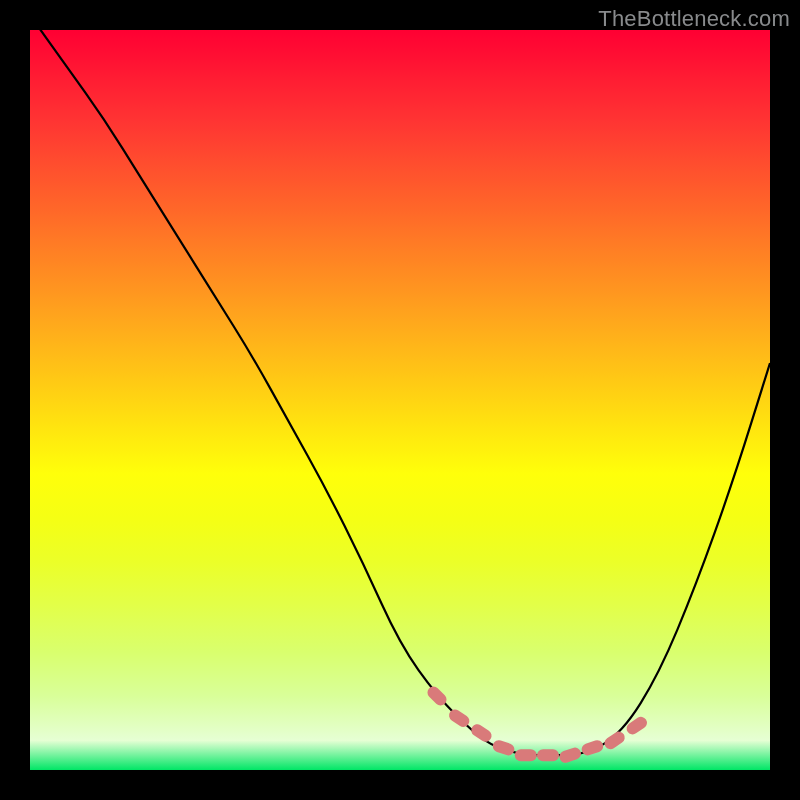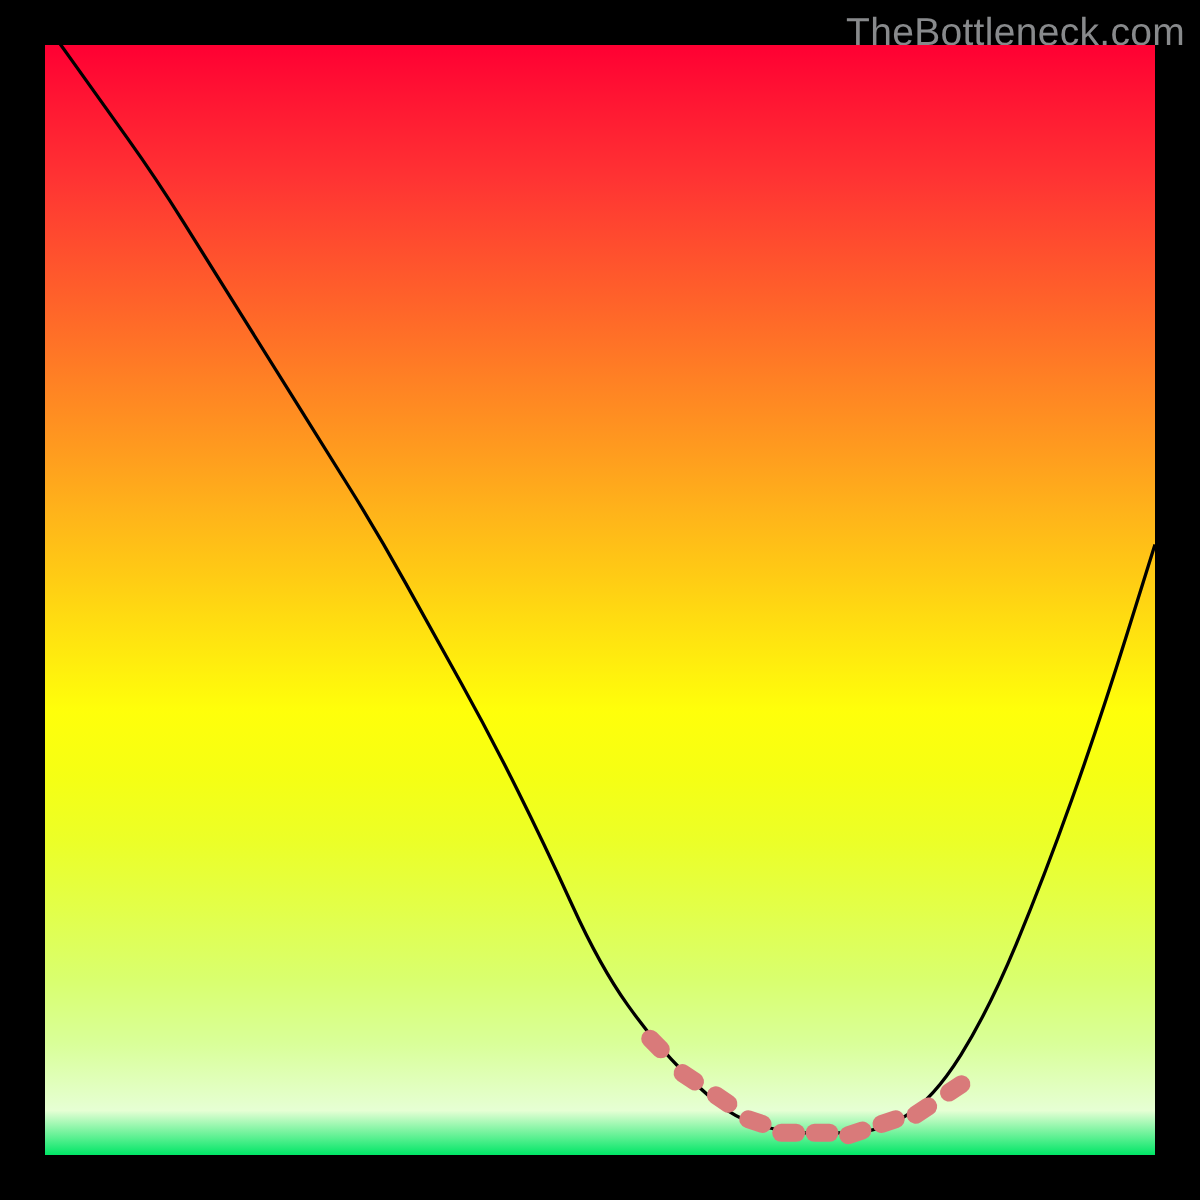--- a/index.html
+++ b/index.html
@@ -49,21 +49,21 @@
     top: 0;
     width: 740px;
     height: 740px;
   }
   .watermark {
     position: absolute;
     top: 6px;
     right: 10px;
     color: #888a8c;
     font-family: Arial, Helvetica, sans-serif;
-    font-size: 26px;
+    font-size: 22px;
     letter-spacing: 0.2px;
     user-select: none;
   }
 </style>
 </head>
 <body>
 
 <div class="container">
   <div class="watermark">TheBottleneck.com</div>
   <div class="plot-area">

